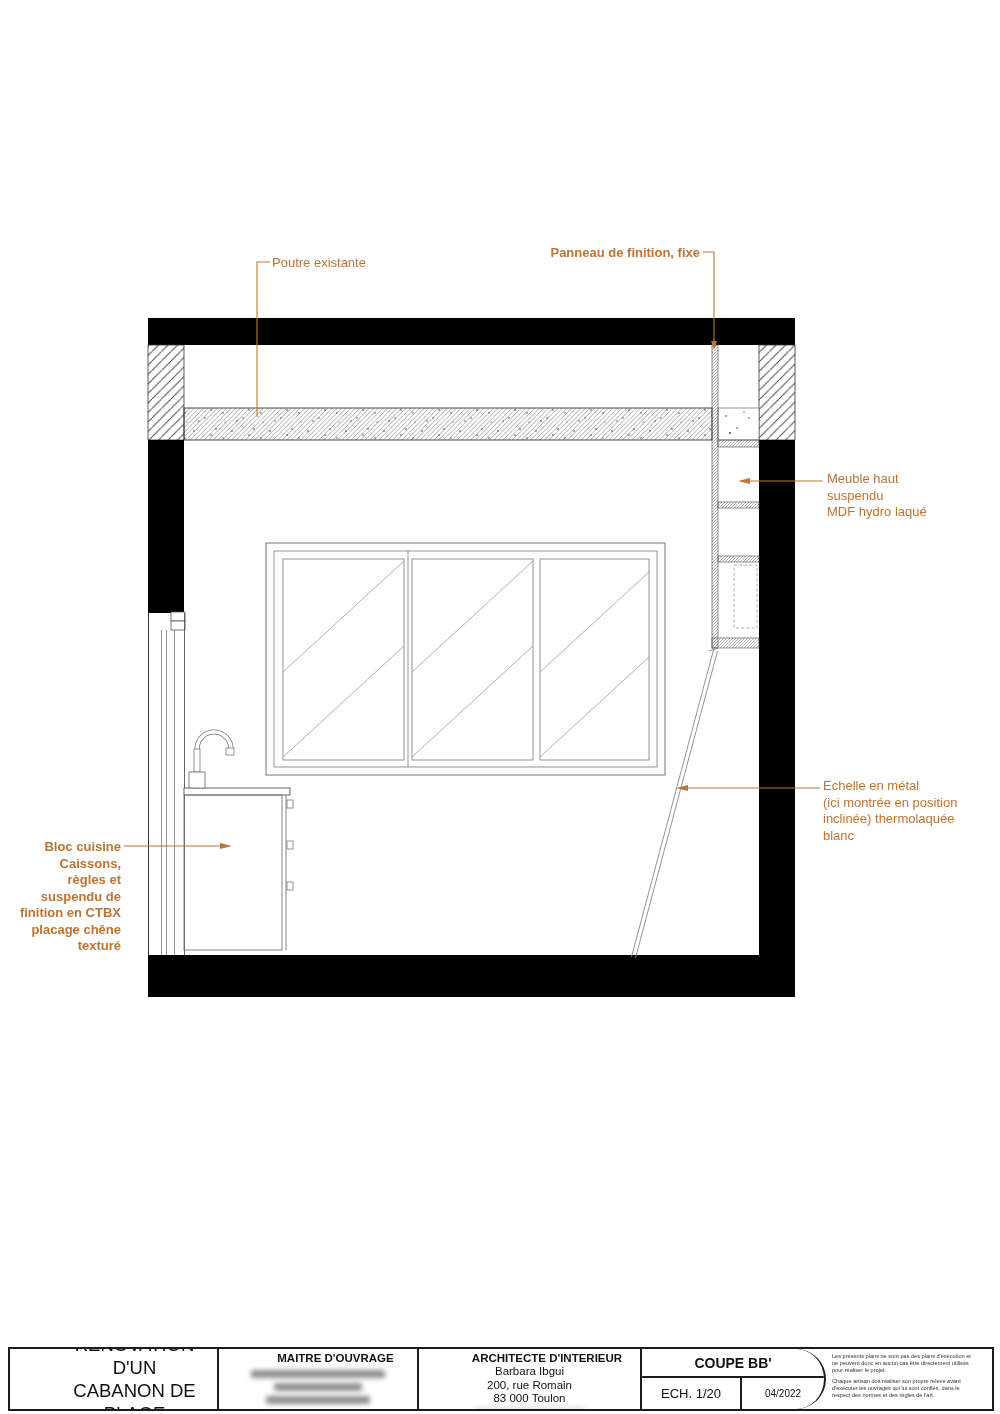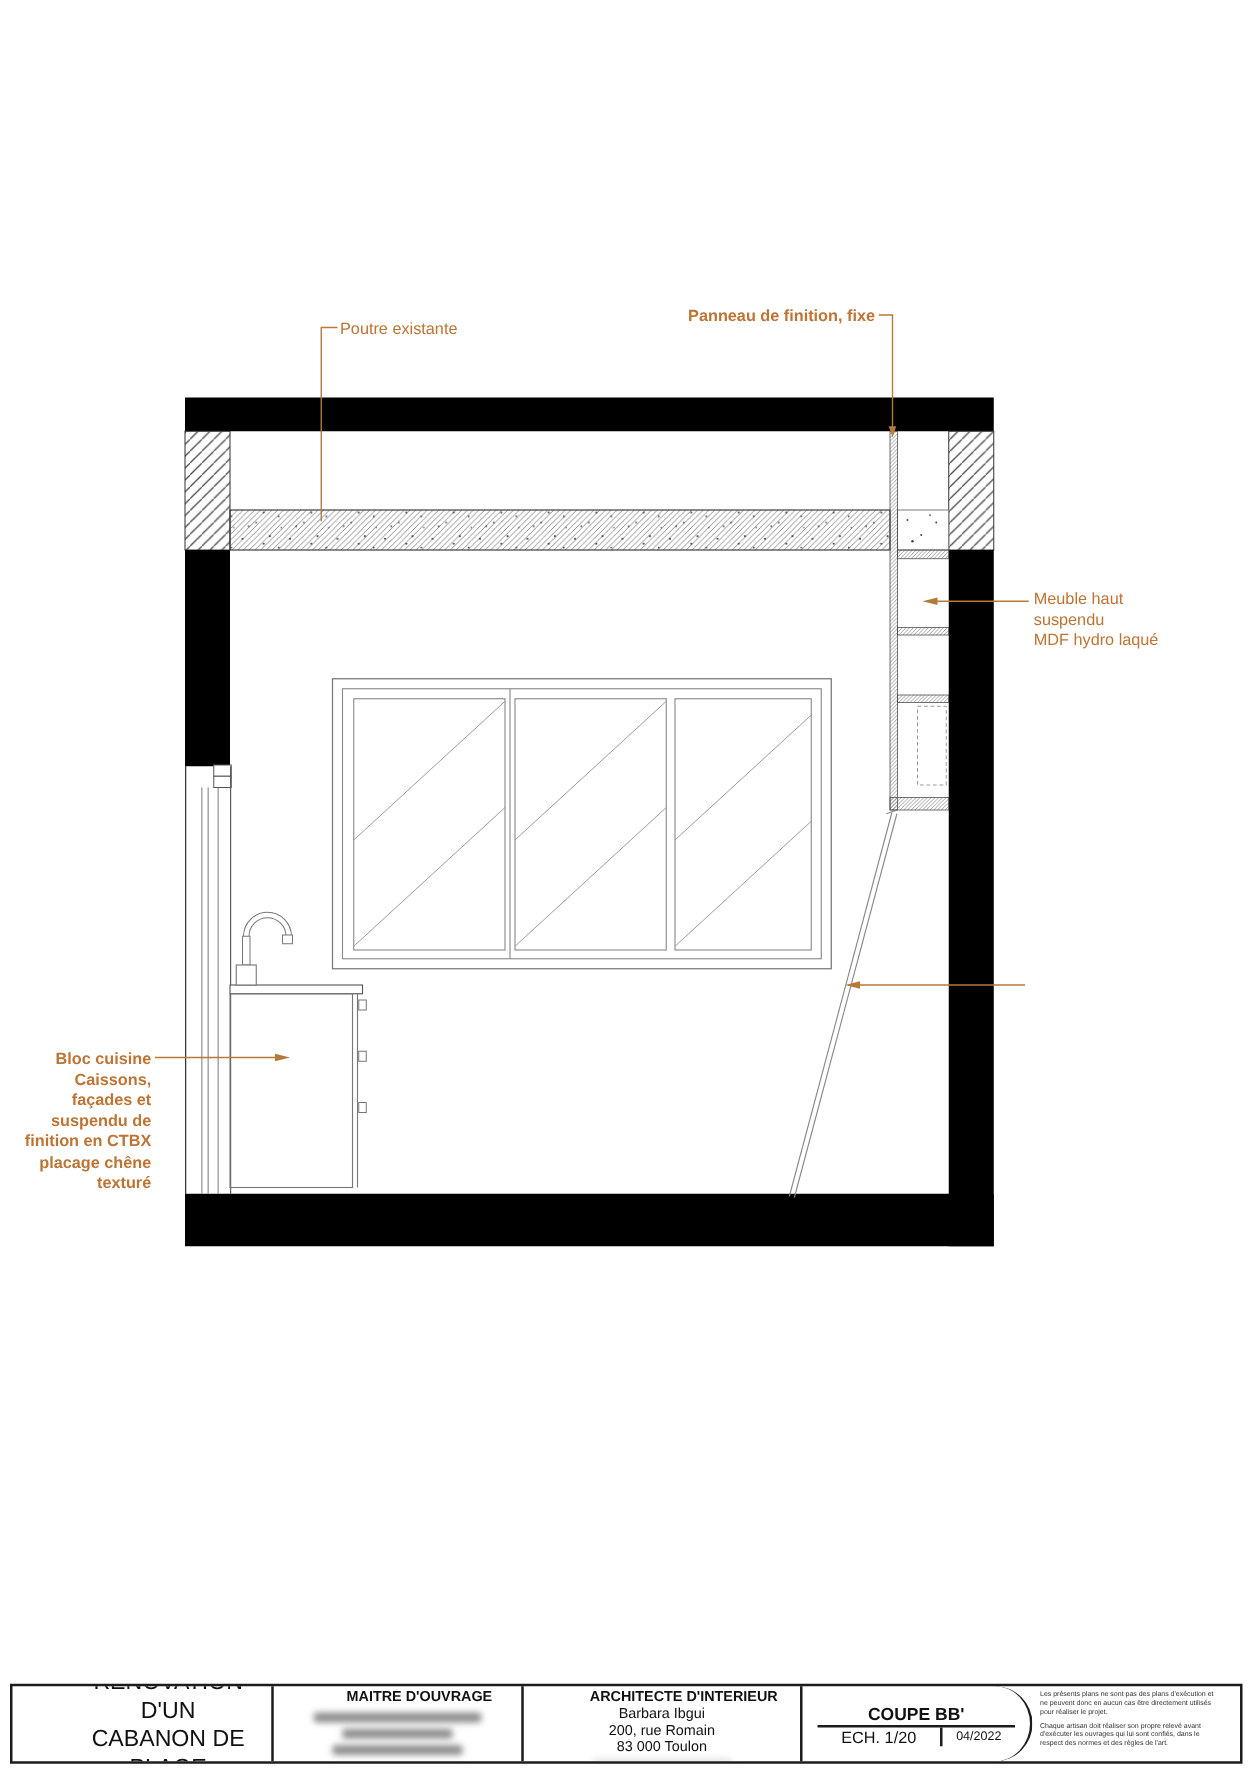--- a/index.html
+++ b/index.html
@@ -11,21 +11,21 @@
   .ann-right{text-align:right;font-weight:bold;}
   
   .tblock{position:absolute;left:8px;top:1347px;width:982px;height:60px;
           border:2px solid #1c1c1c;display:flex;background:#fff;color:#111;}
   .tcell{border-right:2px solid #1c1c1c;box-sizing:border-box;overflow:hidden;
          display:flex;flex-direction:column;align-items:center;justify-content:flex-start;}
   .tcell:last-child{border-right:none;}
   .c-title{width:167px;justify-content:center;font-size:18.5px;line-height:23px;text-align:center;margin-left:42px;}
   .c-client{width:200px;padding-top:3px;}
   .c-arch{width:223px;padding-top:3px;}
-  .c-stamp{width:184px;padding:12px;border-radius:30px;}
+  .c-stamp{width:184px;padding:0;border-radius:30px;}
   .c-legal{width:150px;align-items:flex-start;padding:4px 5px 0 6px;}
   .hdr{font-weight:bold;font-size:11.5px;line-height:13px;padding-left:35px;}
   .sub{font-size:11.5px;line-height:13.5px;}
   .redact{filter:blur(2.4px);background:#8e8e8e;border-radius:2px;height:8px;margin-top:5px;}
   .stamp-top{width:100%;height:29px;border-bottom:2px solid #1c1c1c;box-sizing:border-box;
              display:flex;align-items:center;justify-content:center;font-weight:bold;font-size:14px;}
   .stamp-bottom{width:100%;flex:1;display:flex;}
   .stamp-ech{width:100px;border-right:2px solid #1c1c1c;box-sizing:border-box;
              display:flex;align-items:center;justify-content:center;font-size:13px;}
   .stamp-date{flex:1;display:flex;align-items:center;justify-content:center;font-size:10px;}
@@ -158,25 +158,31 @@
   <div class="ann ann-right" style="left:540px;top:245px;width:160px;">
     <div class="l">Panneau de finition, fixe</div>
   </div>
 
   <div class="ann" style="left:827px;top:471px;">
     <div class="l">Meuble haut</div>
     <div class="l">suspendu</div>
     <div class="l">MDF hydro laqué</div>
   </div>
 
+  <div class="ann" style="left:823px;top:778px;">
+    <div class="l">Echelle en métal</div>
+    <div class="l">(ici montrée en position</div>
+    <div class="l">inclinée) thermolaquée</div>
+    <div class="l">blanc</div>
+  </div>
 
   <div class="ann ann-right" style="left:0px;top:839px;width:121px;">
     <div class="l">Bloc cuisine</div>
     <div class="l">Caissons,</div>
-    <div class="l">façades et</div>
+    <div class="l">règles et</div>
     <div class="l">suspendu de</div>
     <div class="l">finition en CTBX</div>
     <div class="l">placage chêne</div>
     <div class="l">texturé</div>
   </div>
 
   <div class="tblock">
 
     <div class="tcell c-title">
       <div>RENOVATION D'UN</div>

